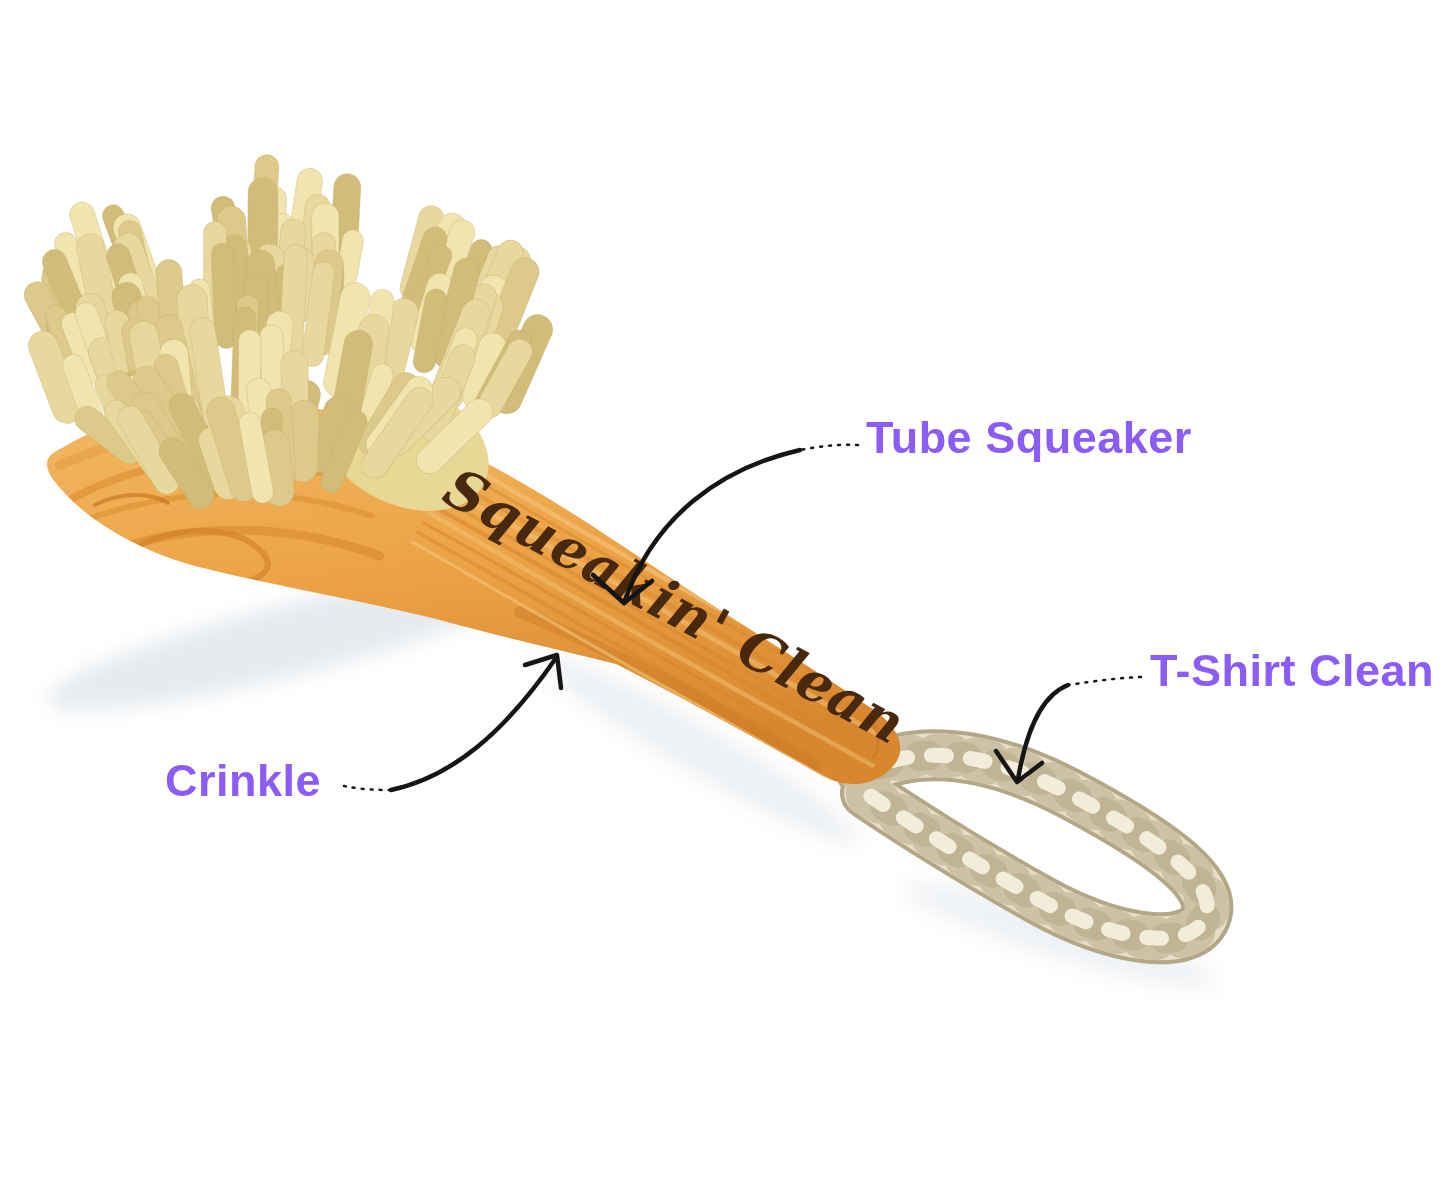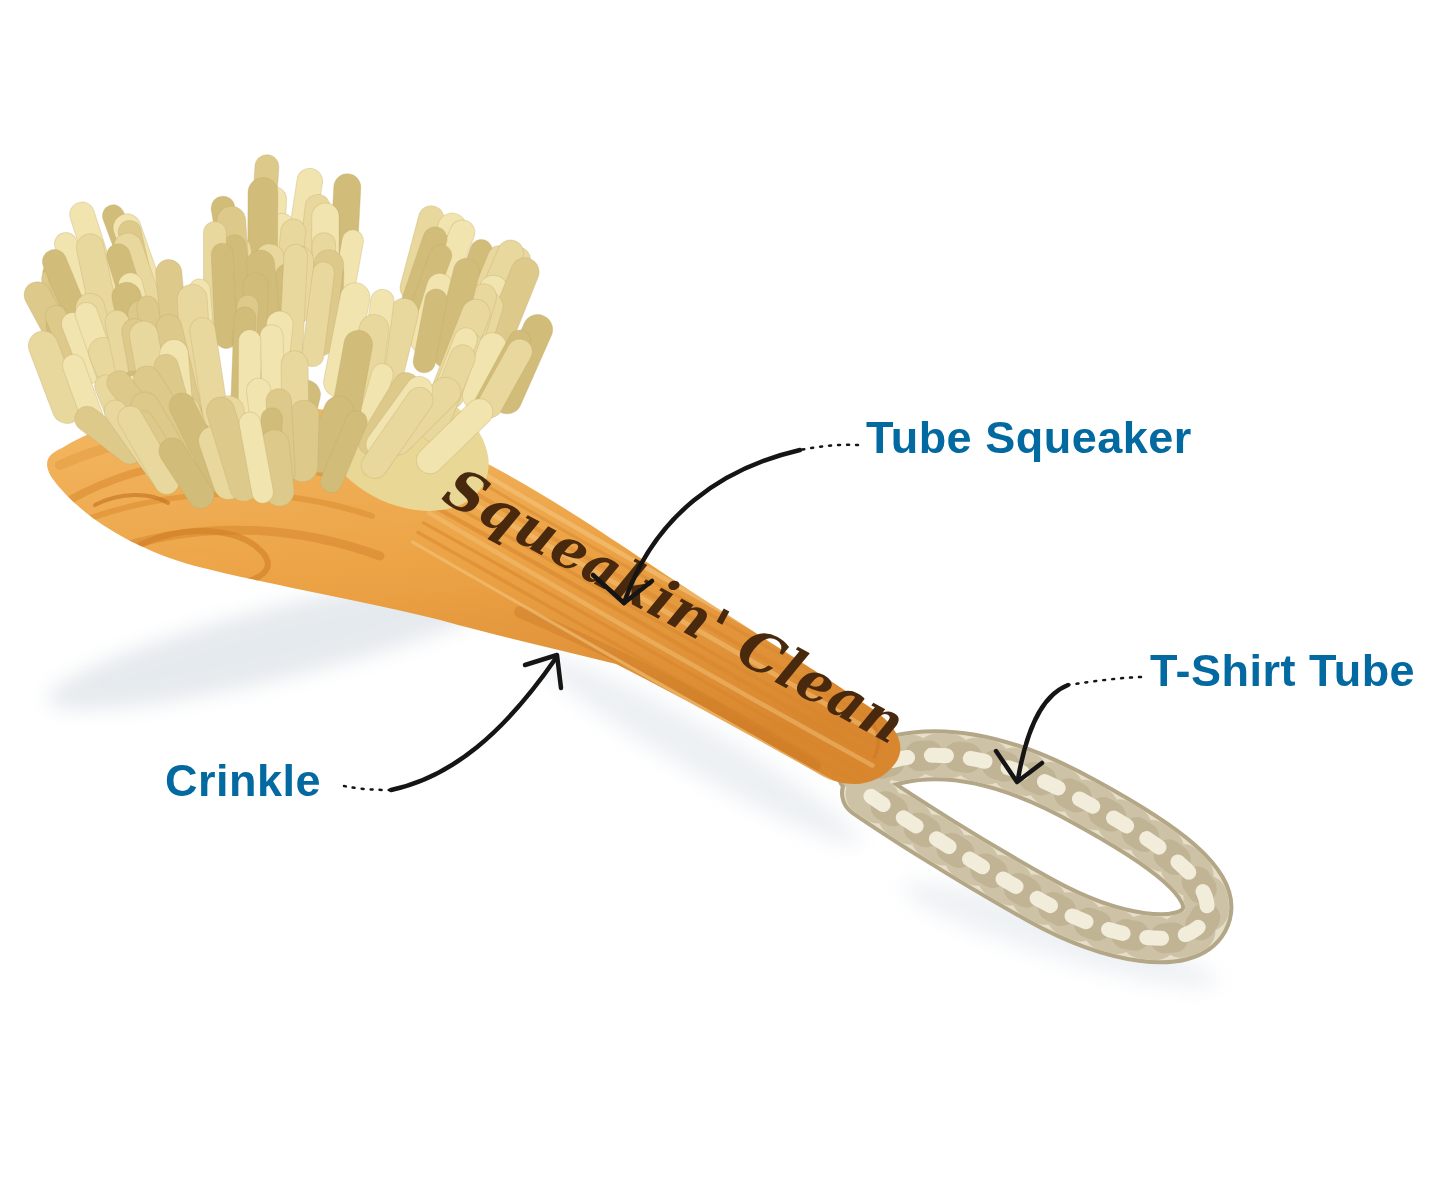--- a/index.html
+++ b/index.html
@@ -9,21 +9,21 @@
     height: 1183px;
     background: #ffffff;
     overflow: hidden;
     font-family: "Liberation Sans", sans-serif;
   }
   .stage svg { position: absolute; left: 0; top: 0; }
   .callout-label {
     position: absolute;
     font-size: 45px;
     font-weight: 700;
-    color: #0369a1;
+    color: #8b5cf6;
     letter-spacing: 0.5px;
     white-space: nowrap;
     user-select: none;
   }
   #label-tube-squeaker { left: 866px; top: 412px; }
   #label-t-shirt-rope  { left: 1150px; top: 645px; }
   #label-crinkle       { left: 165px;  top: 755px; }
 </style>
 </head>
 <body>
@@ -256,15 +256,15 @@
       </g>
       <g>
         <path d="M 1141 677 C 1117 678 1094 681 1068 685" stroke-width="2.5" stroke-dasharray="2 7"></path>
         <path d="M 1068 685 C 1040 696 1026 733 1018 779" stroke-width="4.5"></path>
         <path d="M 1017 782 L 996 751 M 1017 782 L 1042 763" stroke-width="4.5"></path>
       </g>
     </g>
   </svg>
 
   <div class="callout-label" id="label-tube-squeaker">Tube Squeaker</div>
-  <div class="callout-label" id="label-t-shirt-rope">T-Shirt Tube</div>
+  <div class="callout-label" id="label-t-shirt-rope">T-Shirt Clean</div>
   <div class="callout-label" id="label-crinkle">Crinkle</div>
 </div>
 
 </body></html>

